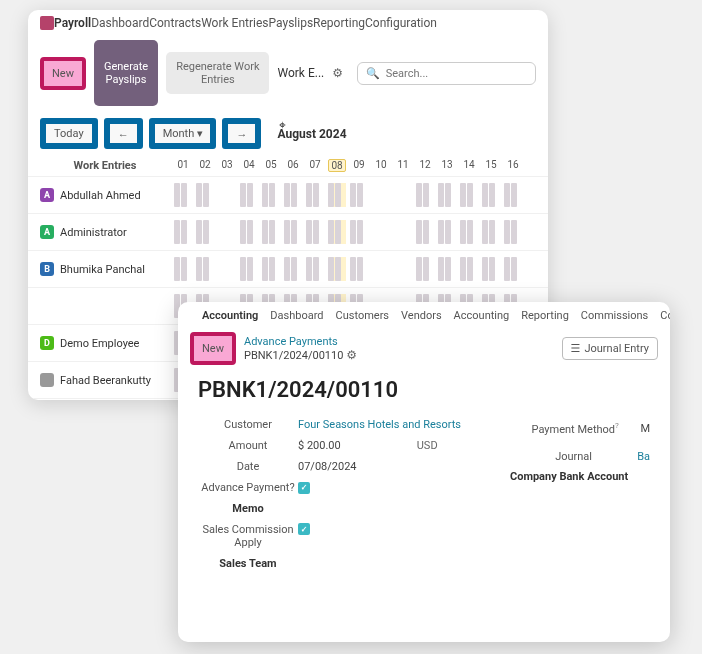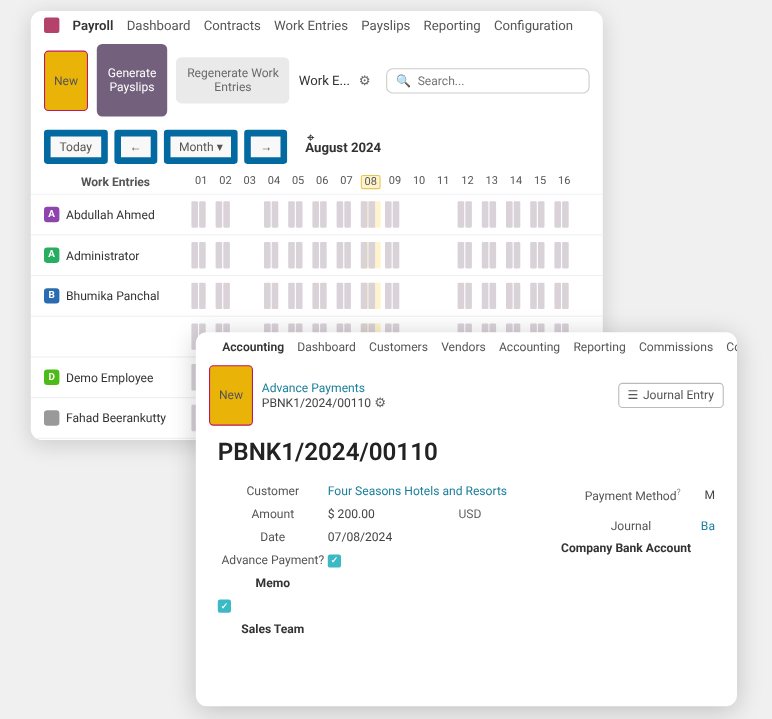--- a/index.html
+++ b/index.html
@@ -1,26 +1,26 @@
 <!DOCTYPE html>
 <html><head>
 <meta charset="utf-8">
 <style>
 * { box-sizing: border-box; margin: 0; padding: 0; font-family: -apple-system, BlinkMacSystemFont, "Segoe UI", Roboto, sans-serif; }
 body { background: #f0f0f0; width: 702px; height: 654px; position: relative; overflow: hidden; }
 
 
 .payroll-window { position: absolute; left: 28px; top: 10px; width: 520px; height: 390px; background: #fff; border-radius: 10px; box-shadow: 0 4px 20px rgba(0,0,0,0.15); overflow: hidden; }
-.payroll-header { display: flex; align-items: center; padding: 6px 12px; gap: 12px; font-size: 12px; color: #444; }
+.payroll-header { display: flex; align-items: center; padding: 6px 12px; gap: 0; font-size: 12px; color: #444; }
 .app-icon-payroll { width: 14px; height: 14px; background: #b5426a; border-radius: 2px; }
 .module-name { font-weight: 600; color: #333; }
 .nav-item { color: #555; cursor: pointer; }
 
 .payroll-toolbar { display: flex; align-items: center; gap: 8px; padding: 4px 12px 8px; }
-.btn-outline { border: 1px solid #be185d; background: #eab308; color: #555; font-size: 11px; padding: 20px 8px; border-radius: 4px; cursor: pointer; }
+.btn-outline { border: 4px solid #be185d; background: #f9a8d4; color: #555; font-size: 11px; padding: 6px 8px; border-radius: 4px; cursor: pointer; }
 .btn-purple { background: #73607c; color: #fff; border: none; font-size: 11px; padding: 20px 10px; border-radius: 5px; cursor: pointer; text-align: center; line-height: 1.2; }
 .btn-light { background: #eaeaea; color: #6a6a6a; border: none; font-size: 11px; padding: 8px 10px; border-radius: 5px; cursor: pointer; line-height: 1.2; }
 .breadcrumb-text { font-size: 12px; color: #333; }
 .gear { color: #666; font-size: 12px; cursor: pointer; }
 .search-box { flex: 1; display: flex; align-items: center; border: 1px solid #ccc; border-radius: 6px; padding: 4px 8px; gap: 6px; margin-left:6px; }
 .search-box input { border: none; outline: none; font-size: 11px; width: 100%; color: #888; }
 .search-box .mag { color: #888; font-size: 11px; }
 
 .calendar-controls { display: flex; align-items: center; gap: 6px; padding: 4px 12px; }
 .btn-mini { border: 6px solid #0369a1; background: #f8f8f8; padding: 3px 8px; font-size: 11px; border-radius: 3px; color: #555; cursor: pointer; }
@@ -677,20 +677,21 @@
         <span class="field-value">07/08/2024</span>
       </div>
       <div class="field-row">
         <span class="field-label">Advance Payment?</span>
         <span class="check">✓</span>
       </div>
       <div class="field-row">
         <span class="field-label strong">Memo</span>
       </div>
       <div class="field-row" style="align-items:flex-start;">
+        <span class="field-label" style="line-height:1.2;">Sales Commission Apply</span>
         <span class="check">✓</span>
       </div>
       <div class="field-row">
         <span class="field-label strong">Sales Team</span>
       </div>
     </div>
     <div class="form-right">
       <div class="field-row">
         <span class="right-label" style="flex:1;"><span>Payment Method</span><span class="sup">?</span></span>
         <span class="field-value">M</span>

